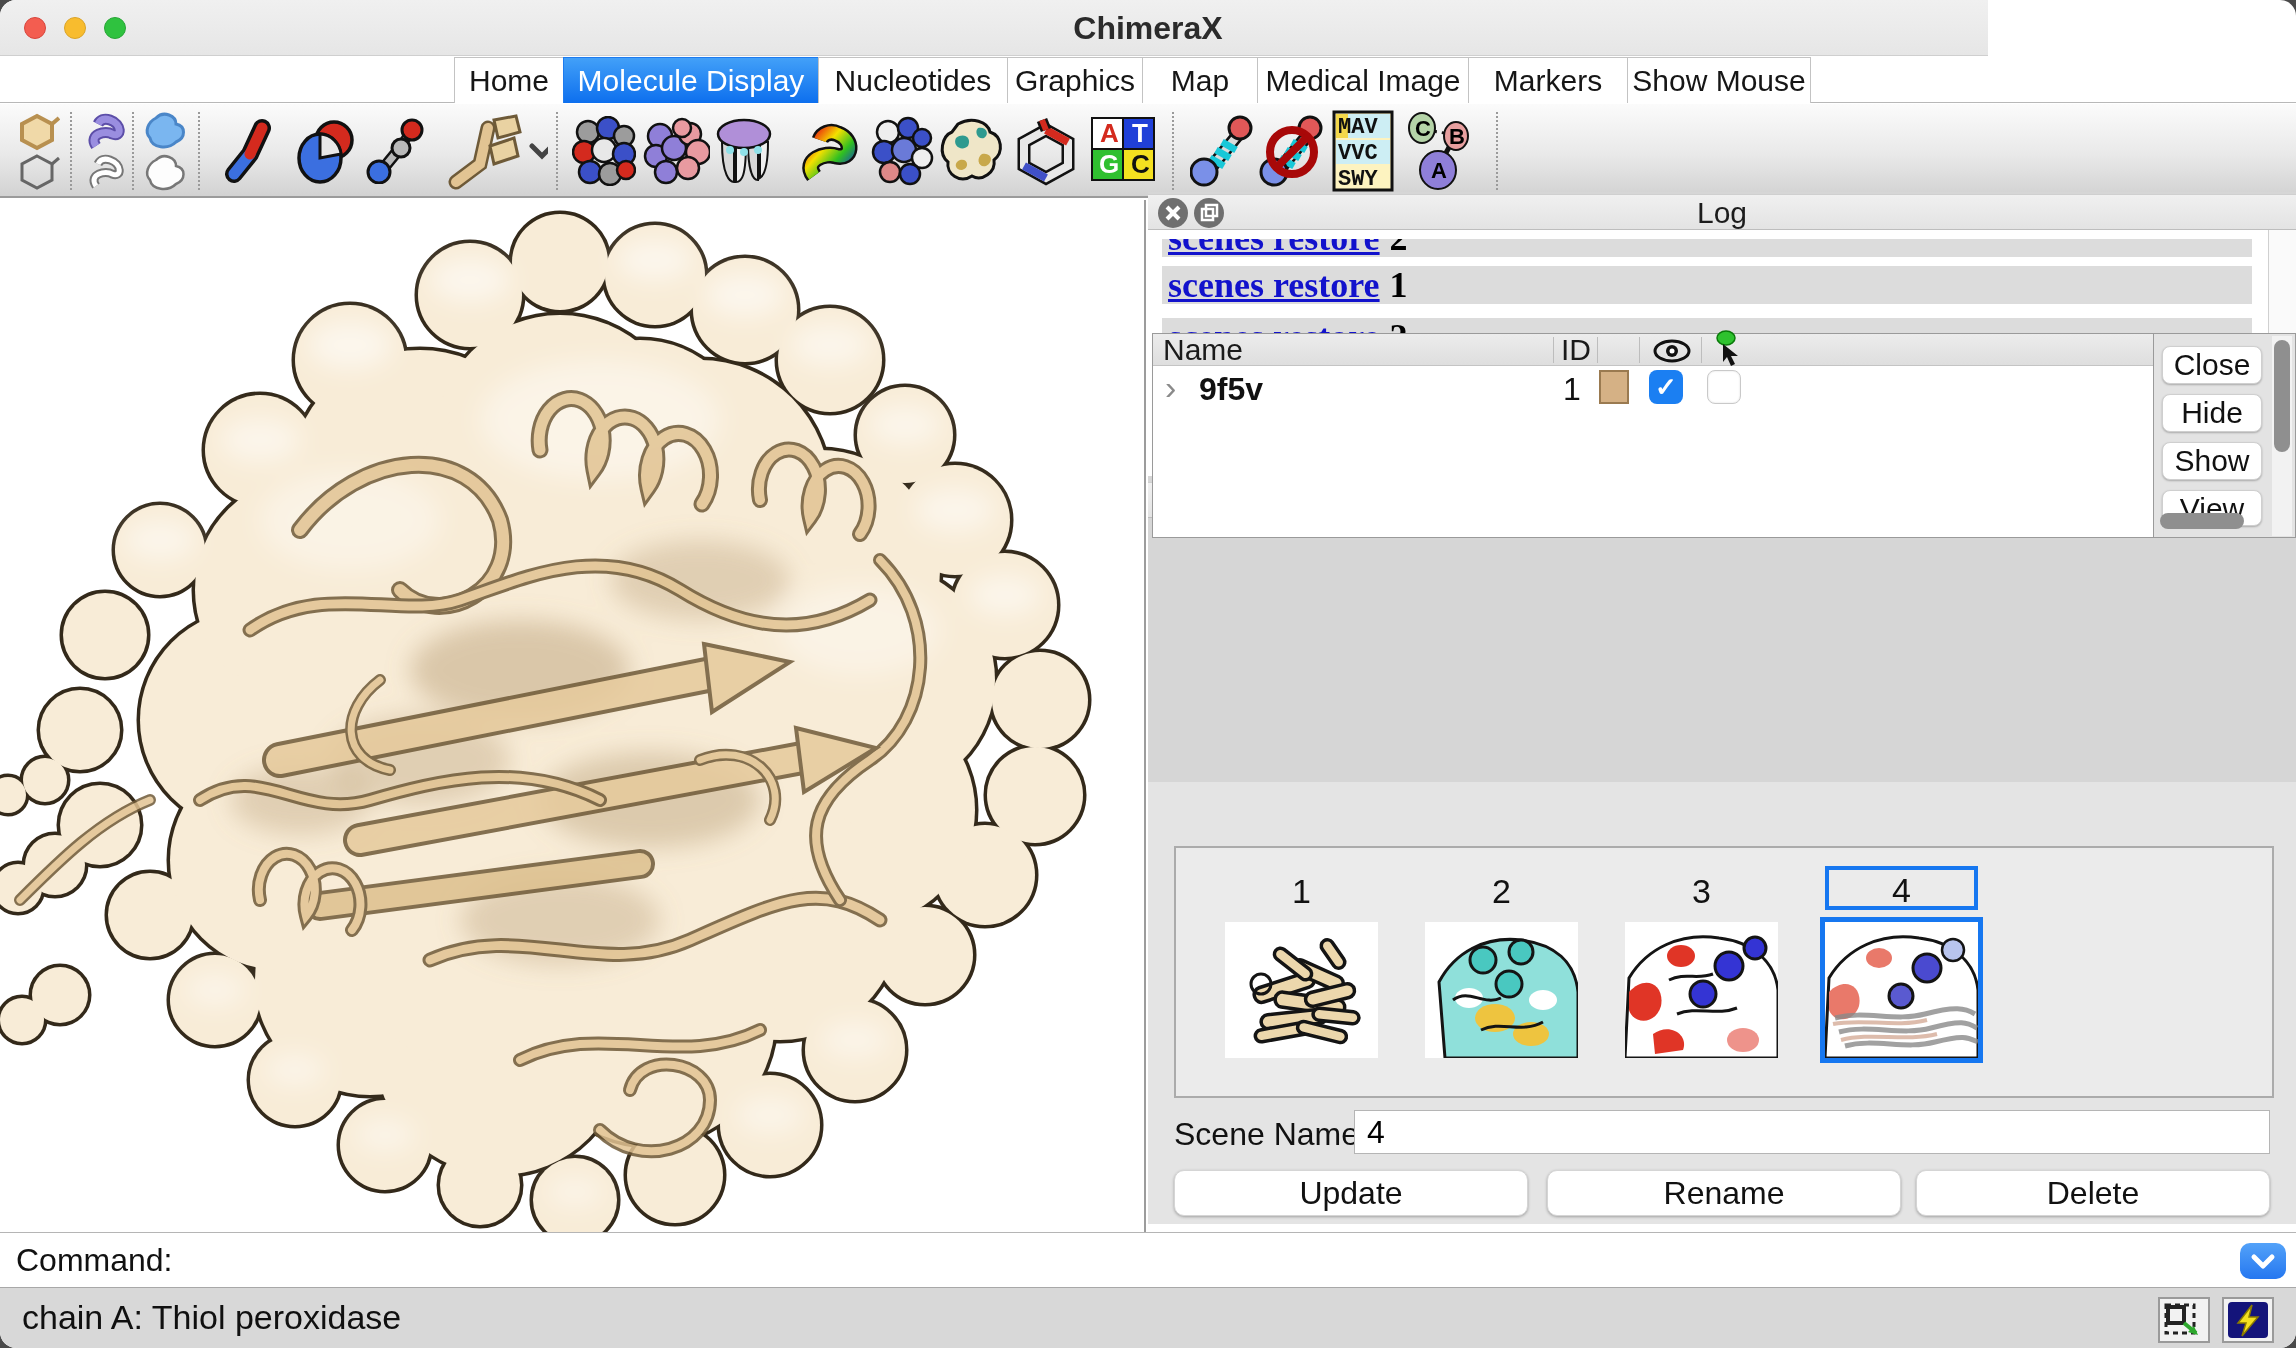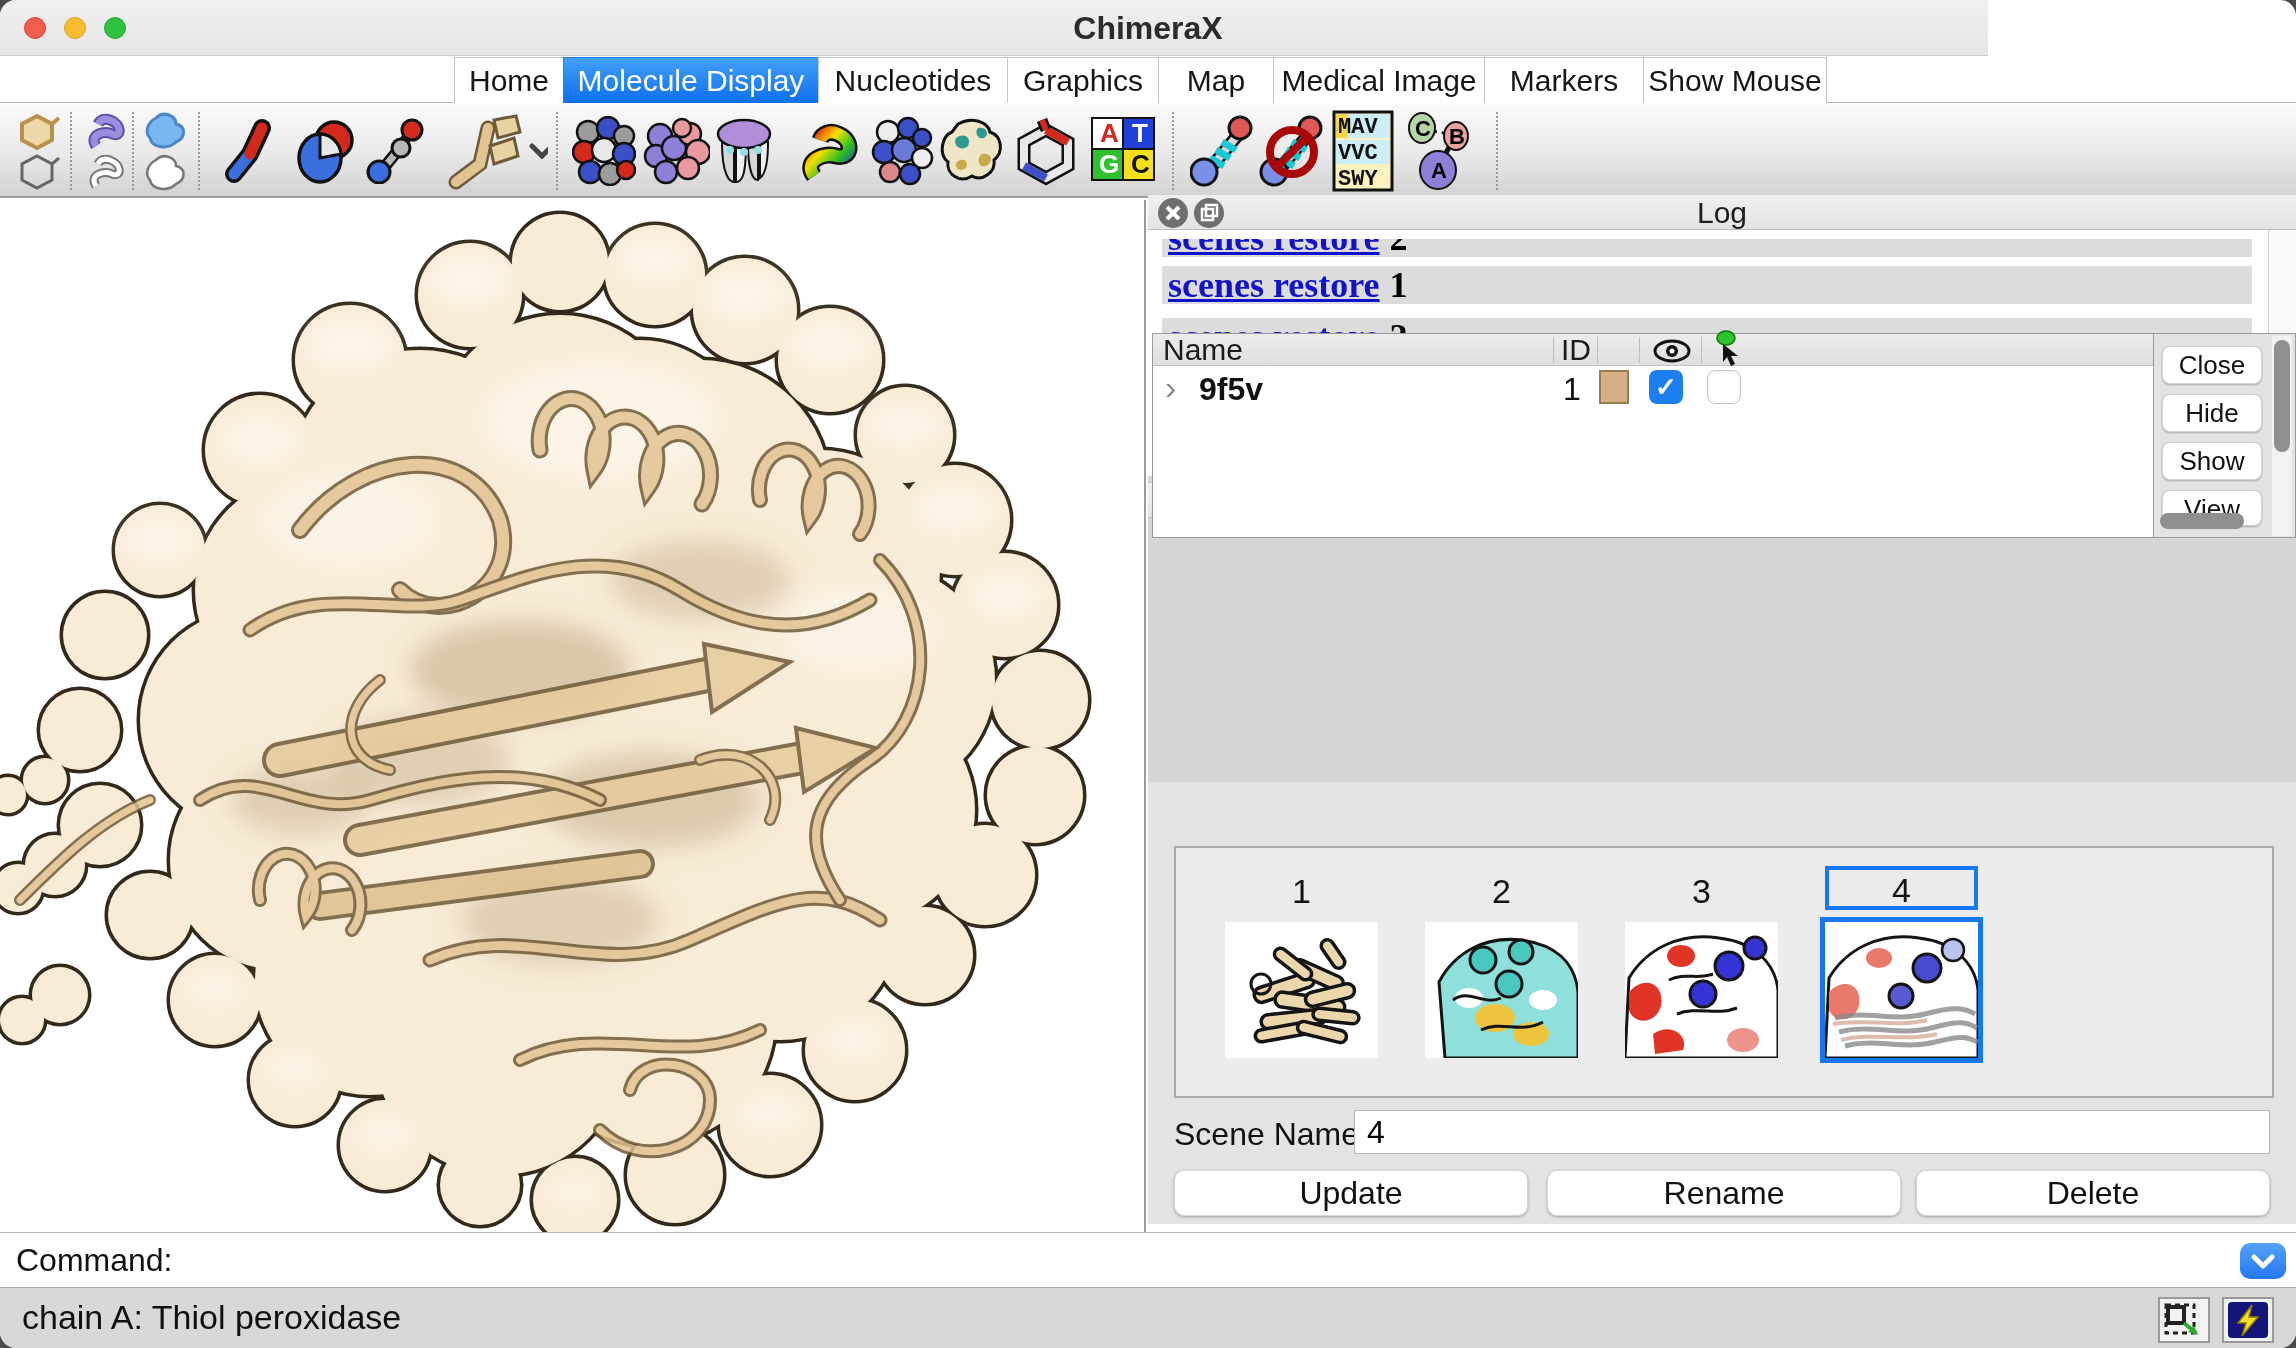--- a/index.html
+++ b/index.html
@@ -45,21 +45,21 @@
   .loglink{color:#1212cc;text-decoration:underline;cursor:pointer;}
   .logarg{color:#000;margin-left:10px;}
   #logscroll{left:1120px;top:38px;width:28px;height:246px;background:#fafafa;border-left:1px solid #d0d0d0;}
   #logthumb{left:1124px;width:18px;height:52px;border-radius:9px;background:#b3b3b3;}
 
   
   #modeltable{left:4px;top:141px;width:1002px;height:205px;background:#fff;border:1px solid #9a9a9a;}
   #modelheadrow{position:absolute;left:0;top:0;width:1000px;height:32px;background:linear-gradient(#ececec,#dedede);border-bottom:1px solid #c4c4c4;font-size:30px;color:#1a1a1a;}
   .colsep{position:absolute;top:3px;height:26px;border-left:1px solid #bdbdbd;}
   #modelbtncol{left:1006px;top:141px;width:142px;height:205px;background:#e3e3e3;border:1px solid #9a9a9a;border-left:none;overflow:hidden;}
-  .mbtn{position:absolute;left:8px;width:100px;height:38px;background:#fff;border:1px solid #cfcfcf;border-radius:8px;box-shadow:0 1px 2px rgba(0,0,0,.25);font-size:26px;line-height:36px;text-align:center;color:#111;cursor:pointer;}
+  .mbtn{position:absolute;left:8px;width:100px;height:38px;background:#fff;border:1px solid #cfcfcf;border-radius:8px;box-shadow:0 1px 2px rgba(0,0,0,.25);font-size:30px;line-height:36px;text-align:center;color:#111;cursor:pointer;}
   #modelvscroll{position:absolute;left:118px;top:2px;width:20px;height:200px;background:#f2f2f2;}
   #modelvthumb{position:absolute;left:120px;top:6px;width:16px;height:112px;background:#8f8f8f;border-radius:8px;}
   #modelhthumb{position:absolute;left:6px;top:179px;width:84px;height:16px;background:#8f8f8f;border-radius:8px;}
   .cb{position:absolute;width:34px;height:34px;border-radius:8px;}
   .cb.on{background:#1b7ff2;color:#fff;text-align:center;line-height:34px;font-size:26px;font-weight:700;}
   .cb.off{background:#fff;border:1px solid #c9c9c9;box-shadow:inset 0 0 2px rgba(0,0,0,.15);}
 
   
   #scenesbody{left:0;top:590px;width:1148px;height:442px;background:#e4e4e4;}
   #scenebox{left:26px;top:64px;width:1100px;height:252px;background:#ebebeb;border:2px solid #ababab;}
@@ -93,21 +93,21 @@
     <div id="light-yellow" class="abs light"></div>
     <div id="light-green" class="abs light"></div>
     <div id="title" class="abs">ChimeraX</div>
   </div>
 
   <div id="tabrow" class="abs">
     <div id="tabs">
       <div class="tab" style="width:110px">Home</div>
       <div class="tab active" style="width:256px">Molecule Display</div>
       <div class="tab" style="width:190px">Nucleotides</div>
-      <div class="tab" style="width:152px">Graphics</div>
+      <div class="tab" style="width:136px">Graphics</div>
       <div class="tab" style="width:116px">Map</div>
       <div class="tab" style="width:212px">Medical Image</div>
       <div class="tab" style="width:160px">Markers</div>
       <div class="tab" style="width:184px">Show Mouse</div>
     </div>
   </div>
 
   <div id="toolbar" class="abs">
     <div class="tbsep" style="left:70px"></div>
     <div class="tbsep" style="left:132px"></div>

